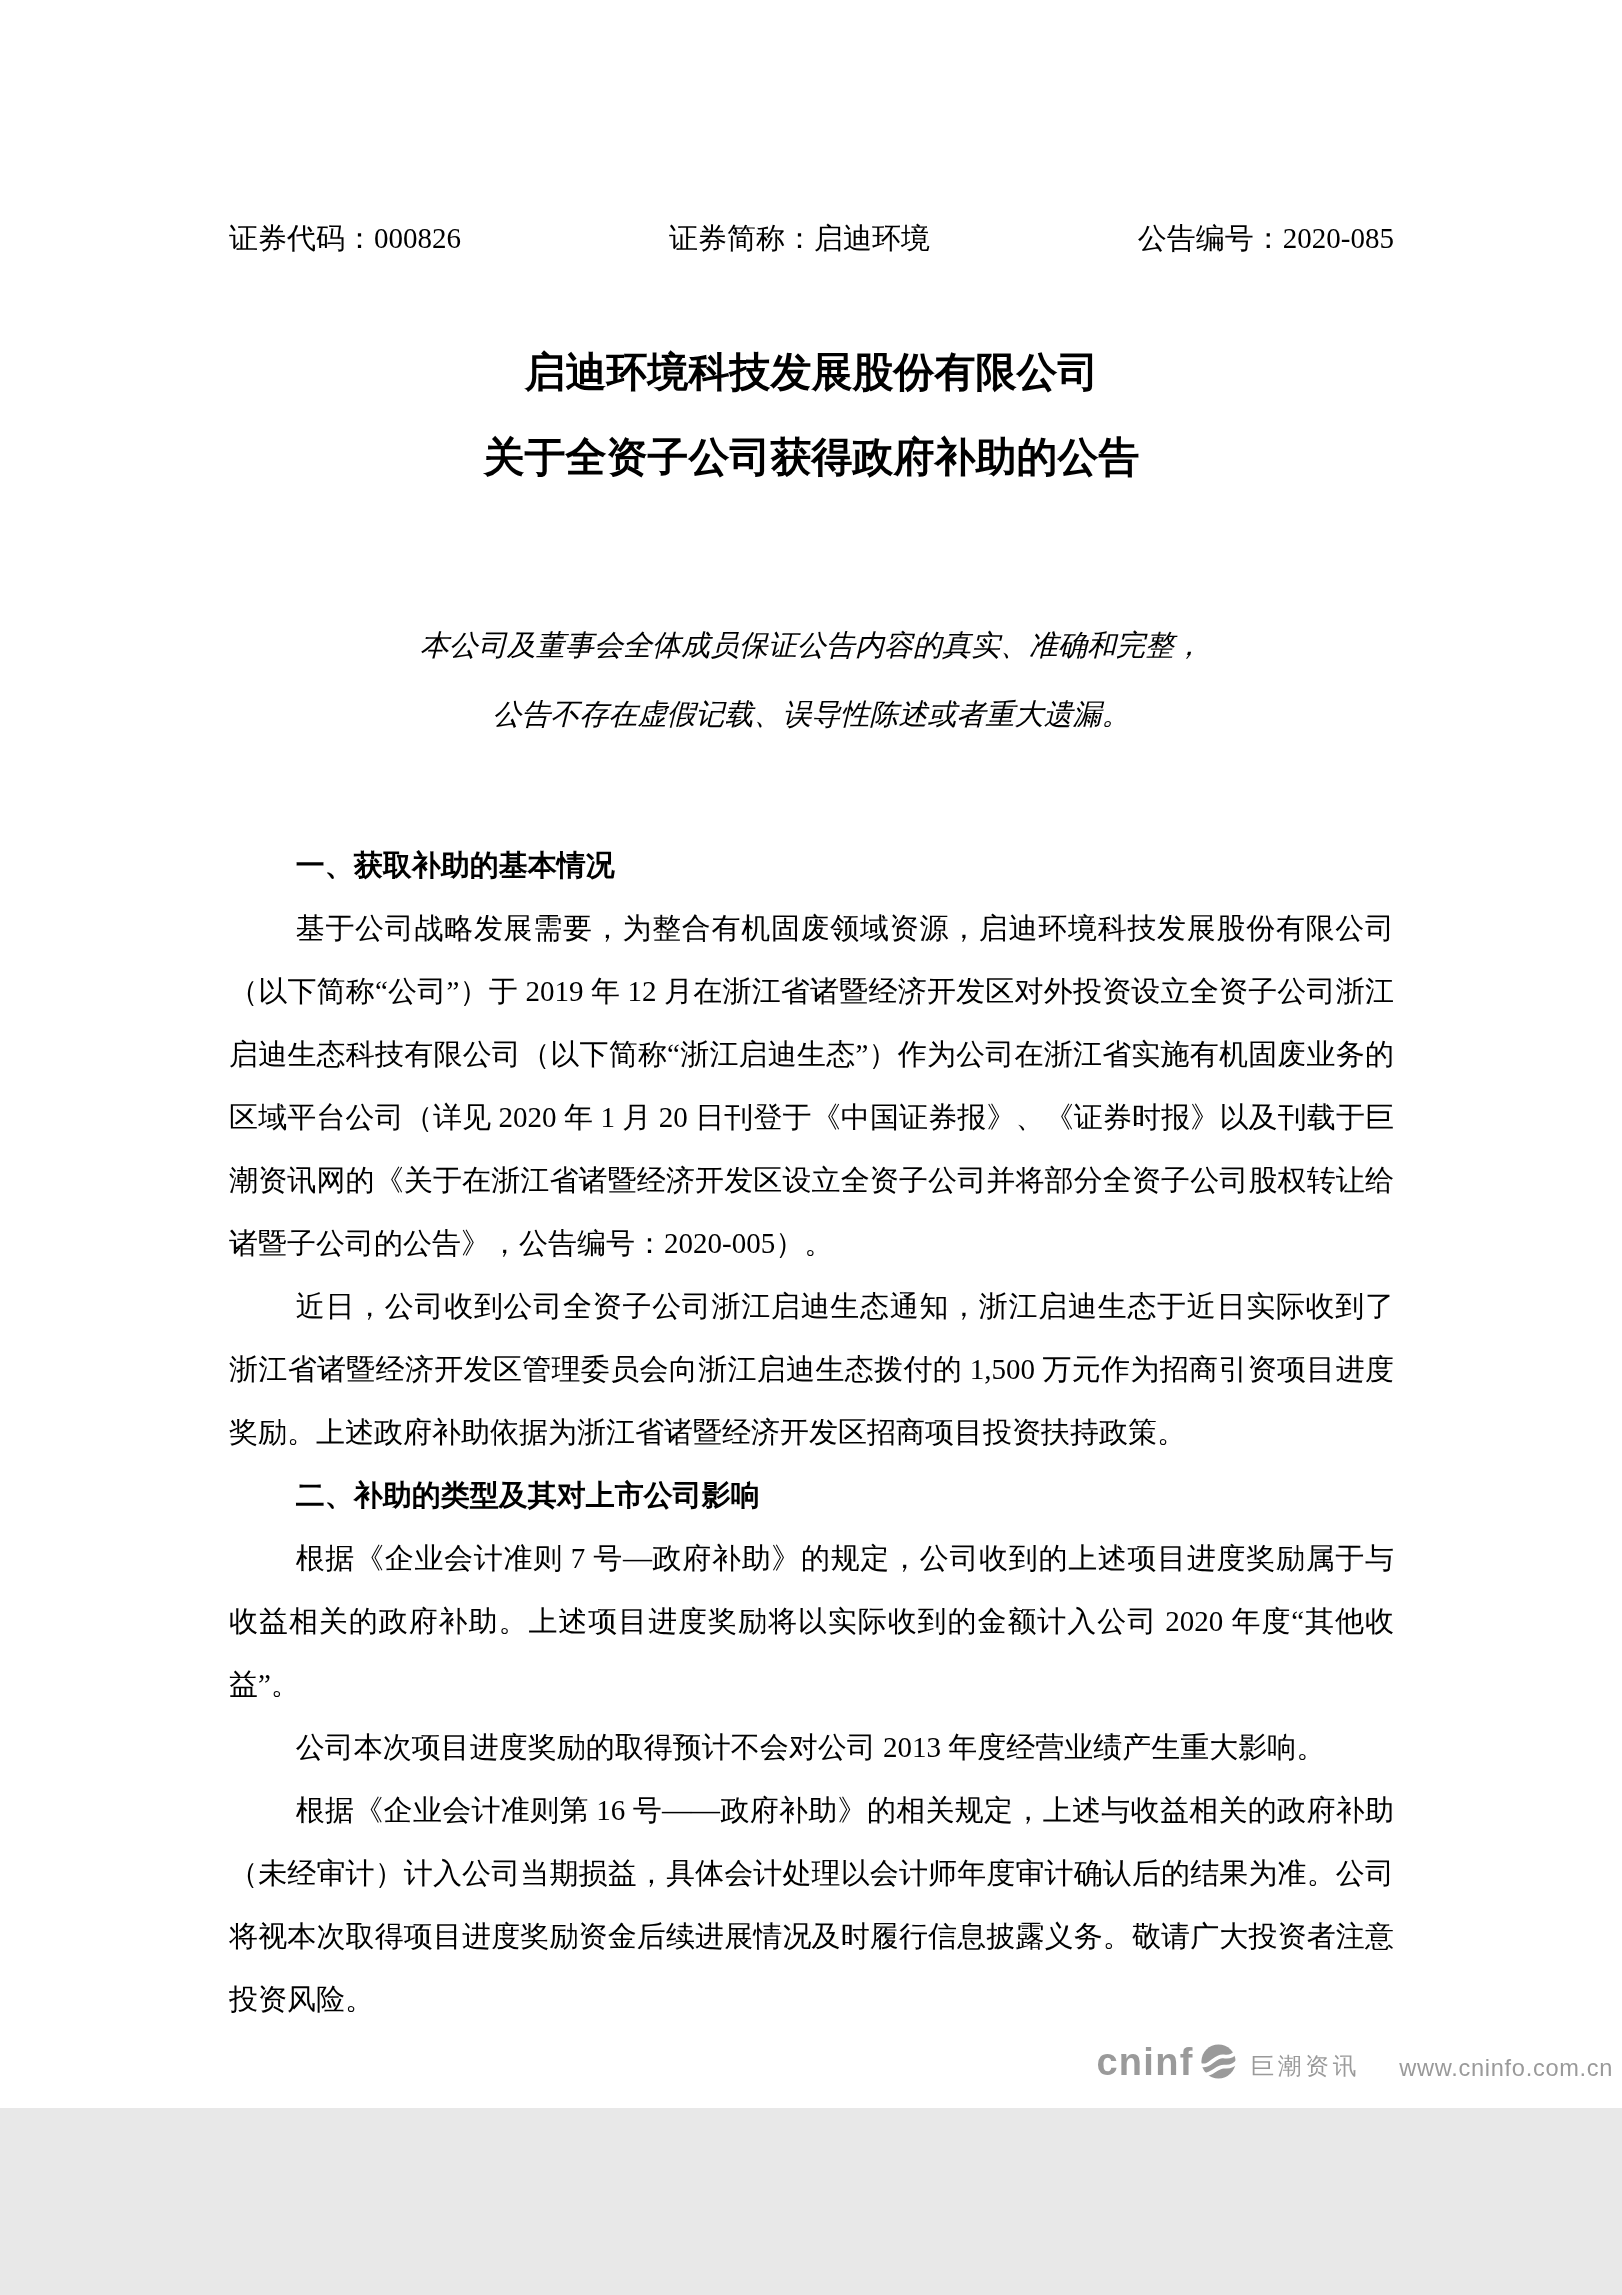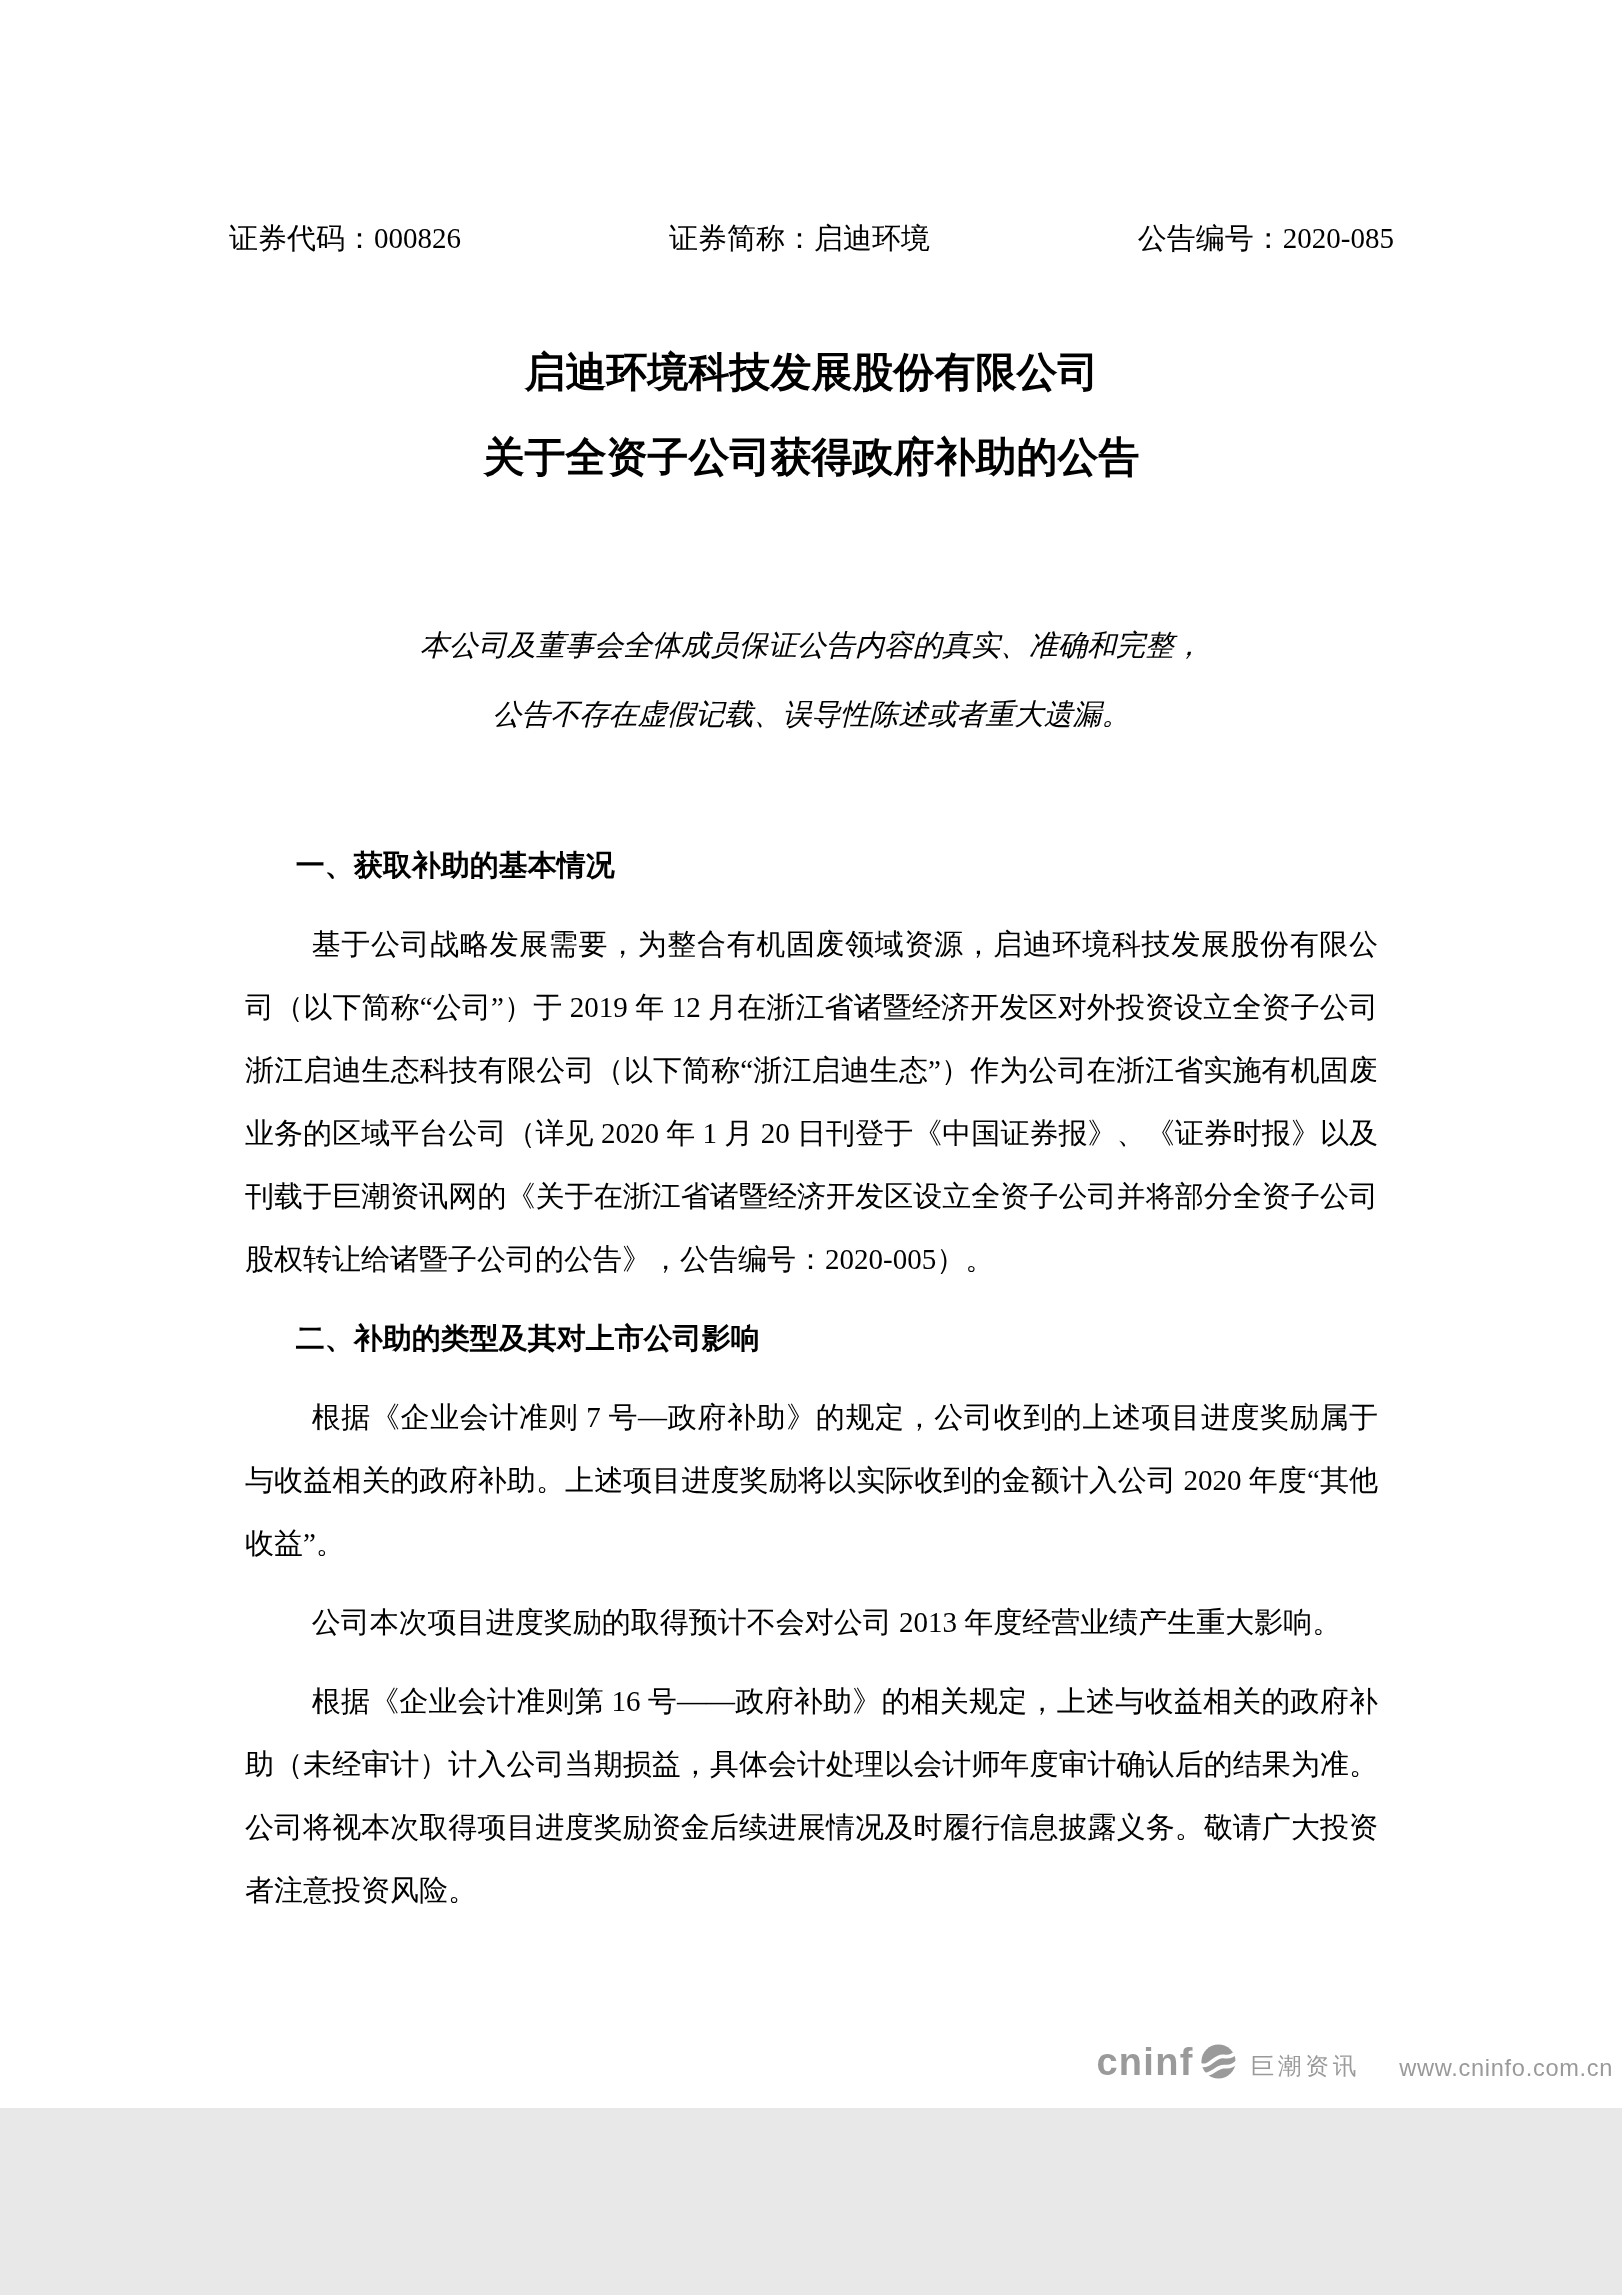--- a/index.html
+++ b/index.html
@@ -45,21 +45,21 @@
   }
   .doc-body h2{
     margin:0;
     font-size:29px;
     line-height:63px;
     font-weight:bold;
     font-family:"Liberation Sans","DejaVu Sans",sans-serif;
     text-indent:2.3em;
   }
   .doc-body p{
-    margin:16px;
+    margin:0;
     text-indent:2.3em;
   }
   .footer-logo{
     position:absolute;
     right:9.8px;
     bottom:26px;
     color:#9a9a9a;
     font-family:"Liberation Sans","DejaVu Sans",sans-serif;
     display:flex;
     align-items:flex-end;
@@ -109,20 +109,21 @@
   </div>
 
   <div class="disclaimer">
     <div>本公司及董事会全体成员保证公告内容的真实、准确和完整，</div>
     <div>公告不存在虚假记载、误导性陈述或者重大遗漏。</div>
   </div>
 
   <div class="doc-body">
     <h2>一、获取补助的基本情况</h2>
     <p>基于公司战略发展需要，为整合有机固废领域资源，启迪环境科技发展股份有限公司（以下简称“公司”）于 2019 年 12 月在浙江省诸暨经济开发区对外投资设立全资子公司浙江启迪生态科技有限公司（以下简称“浙江启迪生态”）作为公司在浙江省实施有机固废业务的区域平台公司（详见 2020 年 1 月 20 日刊登于《中国证券报》、《证券时报》以及刊载于巨潮资讯网的《关于在浙江省诸暨经济开发区设立全资子公司并将部分全资子公司股权转让给诸暨子公司的公告》，公告编号：2020-005）。</p>
+    <p>近日，公司收到公司全资子公司浙江启迪生态通知，浙江启迪生态于近日实际收到了浙江省诸暨经济开发区管理委员会向浙江启迪生态拨付的 1,500 万元作为招商引资项目进度奖励。上述政府补助依据为浙江省诸暨经济开发区招商项目投资扶持政策。</p>
 
     <h2>二、补助的类型及其对上市公司影响</h2>
     <p>根据《企业会计准则 7 号—政府补助》的规定，公司收到的上述项目进度奖励属于与收益相关的政府补助。上述项目进度奖励将以实际收到的金额计入公司 2020 年度“其他收益”。</p>
 
     <p>公司本次项目进度奖励的取得预计不会对公司 2013 年度经营业绩产生重大影响。</p>
     <p>根据《企业会计准则第 16 号——政府补助》的相关规定，上述与收益相关的政府补助（未经审计）计入公司当期损益，具体会计处理以会计师年度审计确认后的结果为准。公司将视本次取得项目进度奖励资金后续进展情况及时履行信息披露义务。敬请广大投资者注意投资风险。</p>
   </div>
 
   <div class="footer-logo">
     <div class="logo-row">

